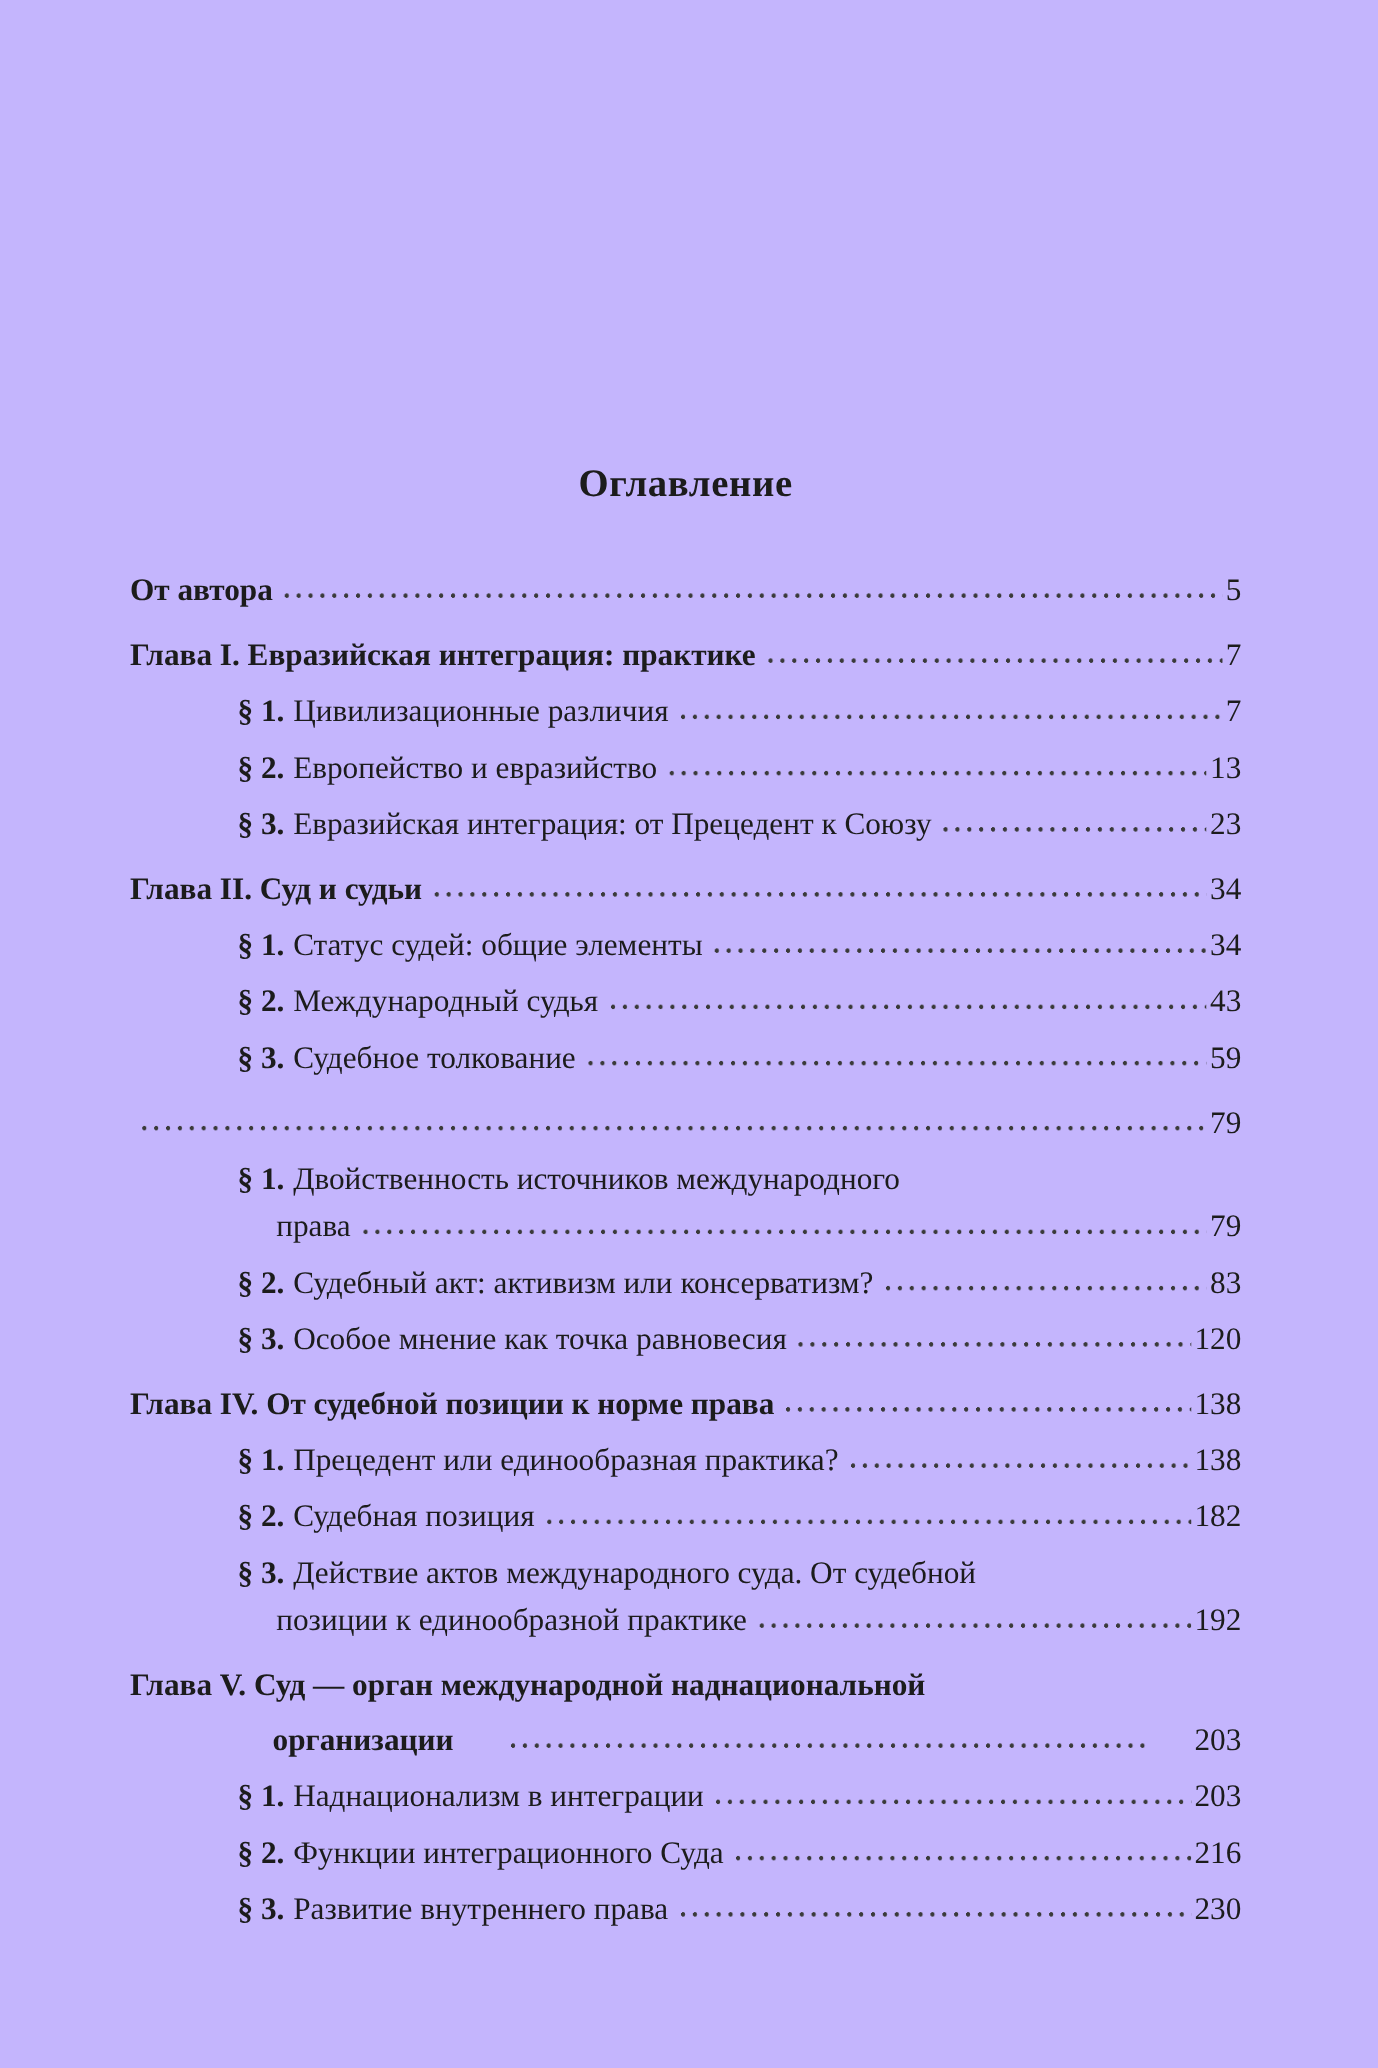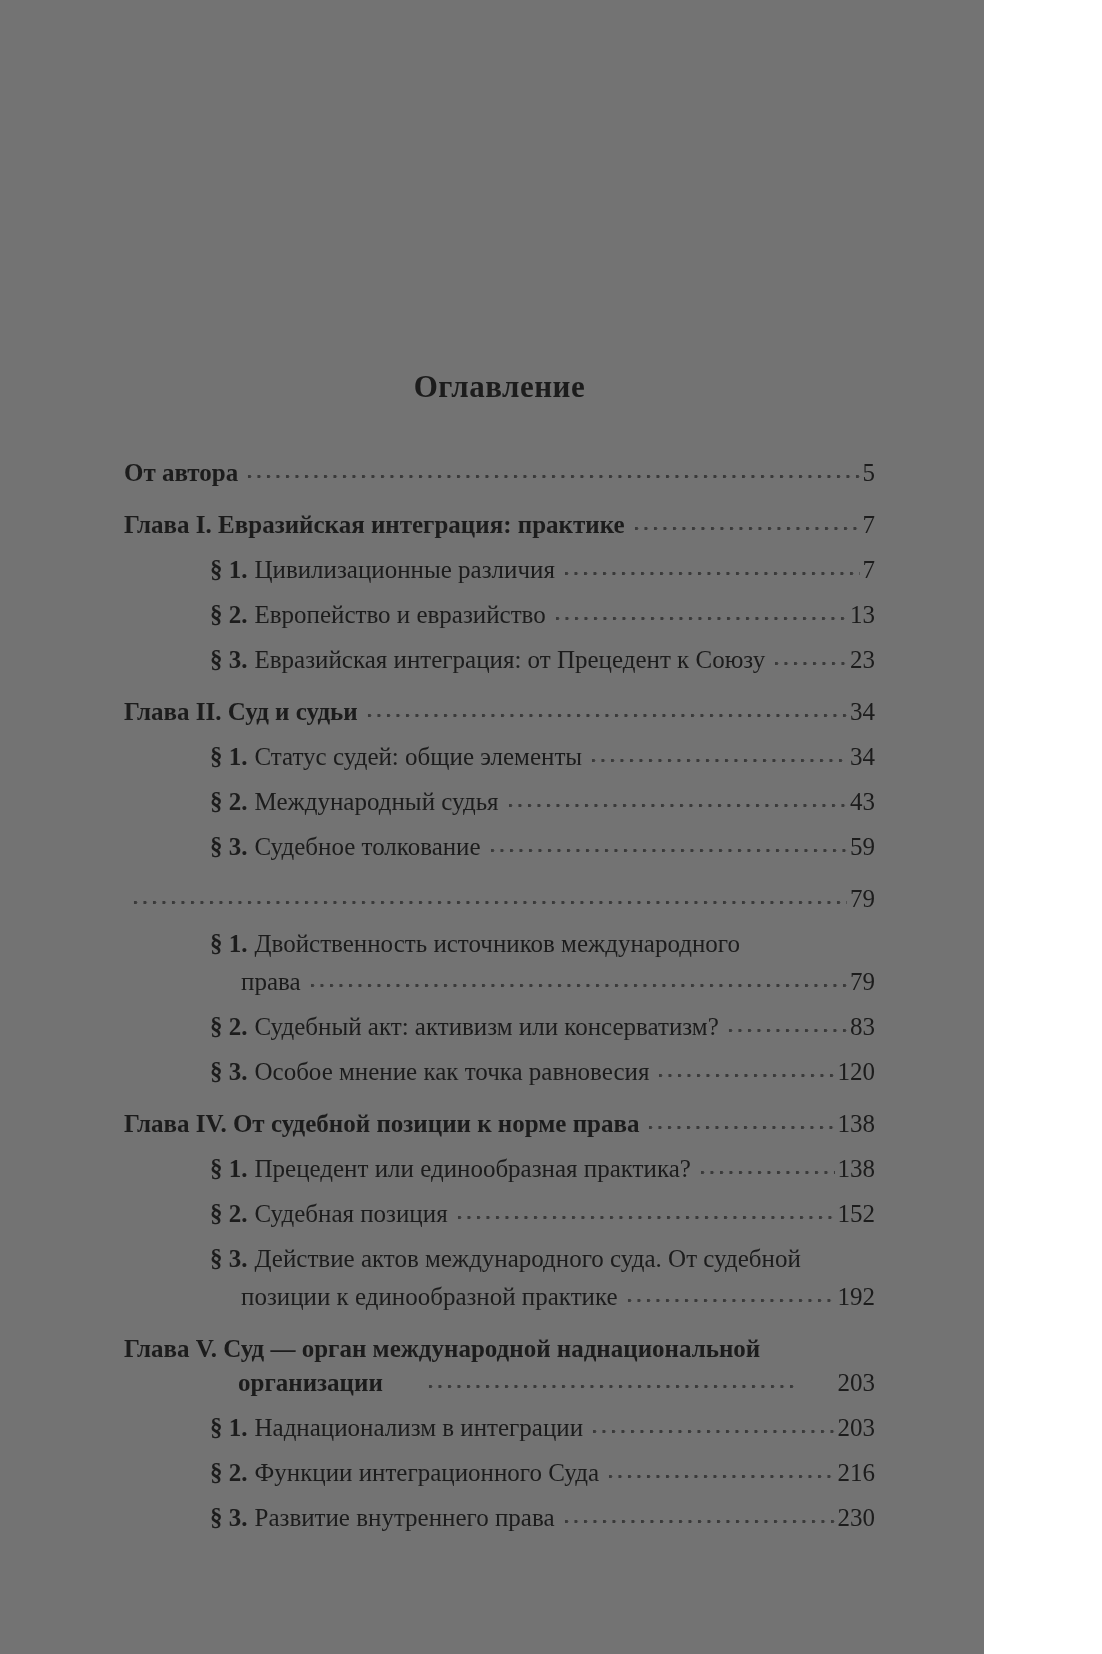--- a/index.html
+++ b/index.html
@@ -2,27 +2,26 @@
 <html><head>
 <meta charset="utf-8">
 <style>
   html, body {
     margin: 0;
     padding: 0;
     background: #ffffff;
   }
   .page {
     position: relative;
-    width: 964px;
+    width: 1102px;
     height: 1654px;
-    background: #737373;
+    background: #c4b5fd;
     overflow: hidden;
     font-family: "Liberation Serif", "DejaVu Serif", serif;
     color: #1c1c1c;
-    padding-left: 20px;
   }
   .content {
     margin-left: 104px;
     margin-right: 109px;
     padding-top: 371px;
   }
   .doc-title {
     text-align: center;
     font-size: 31px;
     font-weight: bold;
@@ -49,21 +48,21 @@
   }
   .row.section {
     padding-left: 86px;
   }
   .row.section-cont {
     padding-left: 117px;
     margin-top: 8px;
   }
   .row.chapter-cont {
     padding-left: 114px;
-    margin-top: 4px;
+    margin-top: 14px;
     font-weight: bold;
     gap: 36px;
   }
   .prefix {
     font-weight: bold;
     margin-right: 7px;
   }
   .leader {
     flex: 1 1 auto;
     min-width: 18px;
@@ -170,21 +169,21 @@
         <div class="row section">
           <span class="prefix">§ 1.</span>
           <span class="txt">Прецедент или единообразная практика?</span>
           <span class="leader"></span>
           <span class="pagenum">138</span>
         </div>
         <div class="row section">
           <span class="prefix">§ 2.</span>
           <span class="txt">Судебная позиция</span>
           <span class="leader"></span>
-          <span class="pagenum">152</span>
+          <span class="pagenum">182</span>
         </div>
         <div class="row section">
           <span class="prefix">§ 3.</span>
           <span class="txt">Действие актов международного суда. От судебной</span>
         </div>
         <div class="row section-cont">
           <span class="txt">позиции к единообразной практике</span>
           <span class="leader"></span>
           <span class="pagenum">192</span>
         </div>

